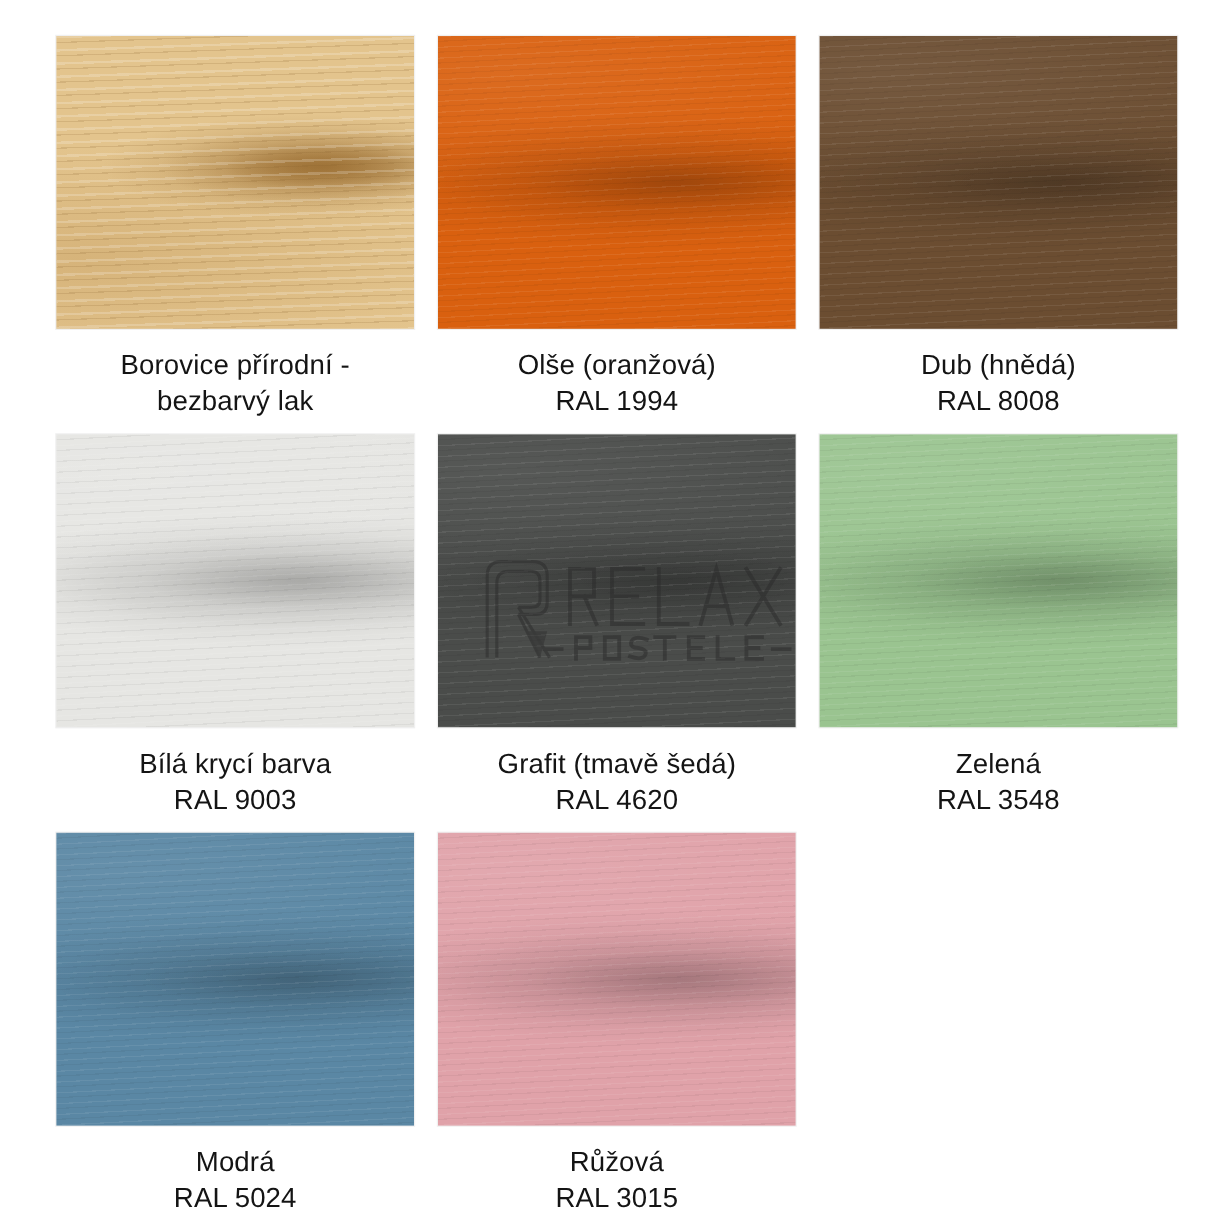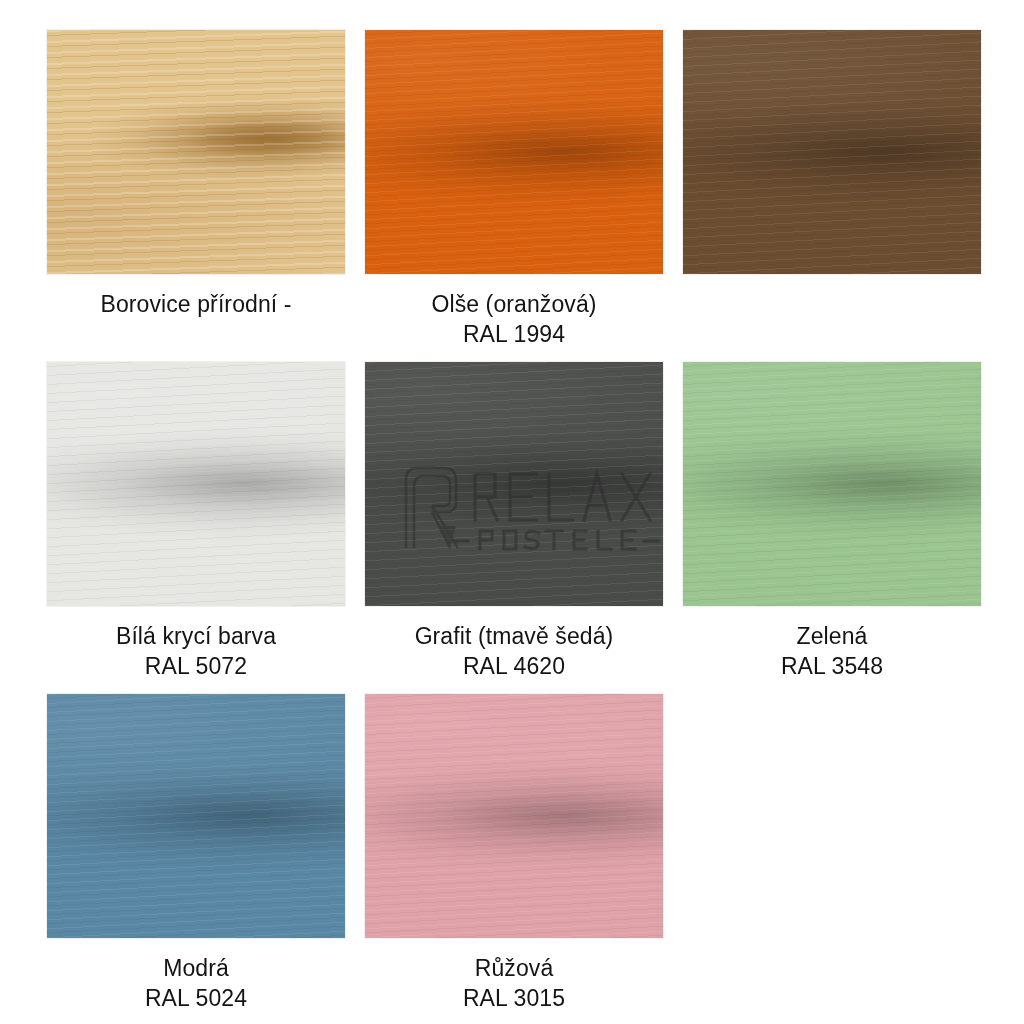--- a/index.html
+++ b/index.html
@@ -142,49 +142,54 @@
 
   <div class="swatch-grid">
 
     <div class="swatch-cell">
       <div class="swatch-chip chip-pine" style="background-color: rgb(227, 196, 141);">
         <div class="grain2"></div>
         <div class="grain"></div>
       </div>
       <div class="swatch-caption">
         <span class="caption-line">Borovice přírodní -</span>
+        <span class="caption-line">bezbarvý lak</span>
       </div>
     </div>
 
     <div class="swatch-cell">
       <div class="swatch-chip" style="background-color: rgb(217, 96, 15);">
         <div class="grain2"></div>
         <div class="grain"></div>
       </div>
       <div class="swatch-caption">
         <span class="caption-line">Olše (oranžová)</span>
         <span class="caption-line">RAL 1994</span>
       </div>
     </div>
 
     <div class="swatch-cell">
       <div class="swatch-chip" style="background-color: rgb(107, 77, 49);">
         <div class="grain2"></div>
         <div class="grain"></div>
       </div>
+      <div class="swatch-caption">
+        <span class="caption-line">Dub (hnědá)</span>
+        <span class="caption-line">RAL 8008</span>
+      </div>
     </div>
 
     <div class="swatch-cell">
       <div class="swatch-chip" style="background-color: rgb(230, 230, 227);">
         <div class="grain2"></div>
         <div class="grain"></div>
       </div>
       <div class="swatch-caption">
         <span class="caption-line">Bílá krycí barva</span>
-        <span class="caption-line">RAL 5072</span>
+        <span class="caption-line">RAL 9003</span>
       </div>
     </div>
 
     <div class="swatch-cell">
       <div class="swatch-chip" style="background-color: rgb(74, 76, 74);">
         <div class="grain2"></div>
         <div class="grain"></div>
       </div>
       <div class="swatch-caption">
         <span class="caption-line">Grafit (tmavě šedá)</span>

